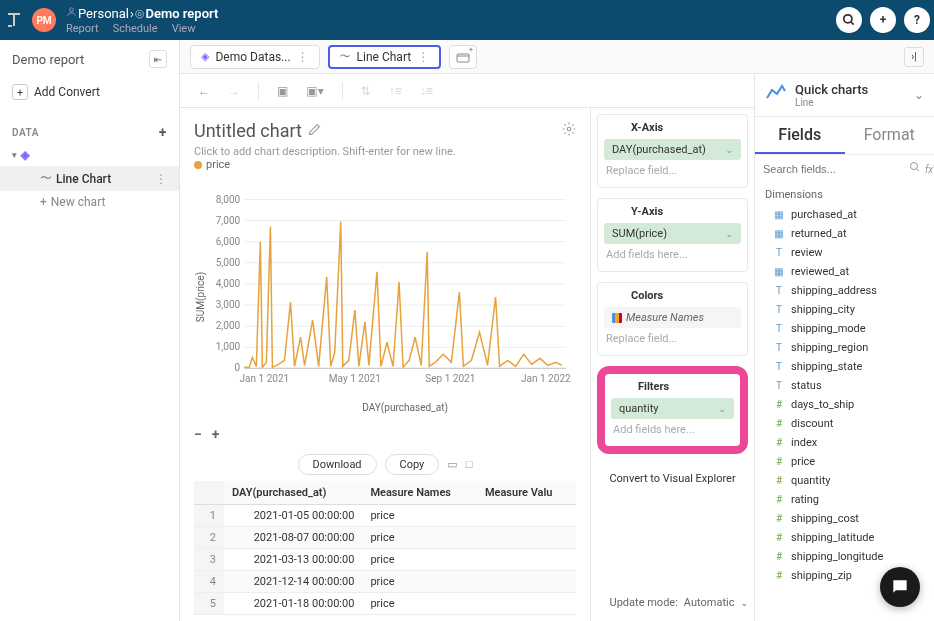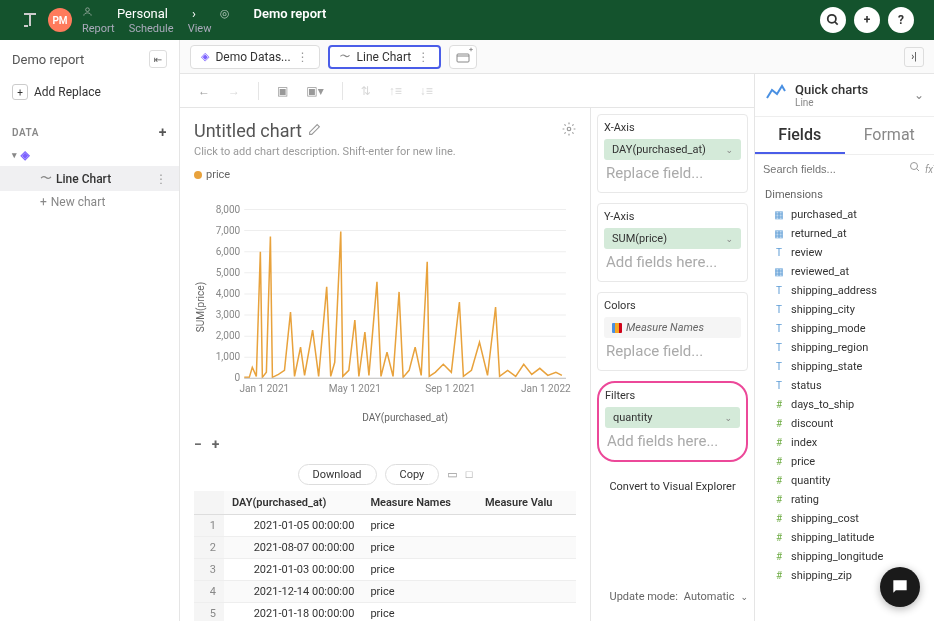--- a/index.html
+++ b/index.html
@@ -1,23 +1,23 @@
 <!DOCTYPE html>
 <html><head>
 <meta charset="utf-8">
 <style>
 * { box-sizing: border-box; margin: 0; padding: 0; }
 body { font-family: -apple-system, BlinkMacSystemFont, "Segoe UI", Roboto, sans-serif; font-size: 12px; color: #333; background: #fff; width: 934px; height: 621px; overflow: hidden; position: relative; }
 
 
-.top-header { background: #14532d; color: #fff; height: 40px; display: flex; align-items: center; padding: 0 20px; }
+.top-header { background: #0c4a6e; color: #fff; height: 40px; display: flex; align-items: center; padding: 0 4px; }
 .logo { width: 20px; height: 20px; display: flex; align-items: center; justify-content: center; font-weight: bold; margin-right: 8px; color: #ccc; }
 .avatar { width: 24px; height: 24px; border-radius: 50%; background: #ff7b5c; color: #fff; display: flex; align-items: center; justify-content: center; font-size: 10px; font-weight: 600; margin-right: 10px; }
 .breadcrumb { display: flex; flex-direction: column; }
-.breadcrumb-top { display: flex; align-items: center; gap: 24px; font-size: 13px; }
+.breadcrumb-top { display: flex; align-items: center; gap: 1px; font-size: 13px; }
 .breadcrumb-top .icon-sm { opacity: 0.7; }
 .breadcrumb-bottom { display: flex; gap: 14px; font-size: 11px; color: #aab; margin-top: 1px; }
 .header-right { margin-left: auto; display: flex; gap: 8px; }
 .circle-btn { width: 26px; height: 26px; border-radius: 50%; background: #fff; color: #333; display: flex; align-items: center; justify-content: center; font-weight: bold; cursor: pointer; }
 
 
 .left-sidebar { position: absolute; top: 40px; left: 0; width: 180px; bottom: 0; border-right: 1px solid #e5e5e5; background: #fff; }
 .left-sidebar-header { display: flex; align-items: center; padding: 10px 12px; font-size: 13px; color: #555; }
 .sidebar-collapse { margin-left: auto; border: 1px solid #ddd; border-radius: 3px; width: 18px; height: 18px; display: flex; align-items: center; justify-content: center; font-size: 10px; cursor: pointer; }
 .add-notebook { display: flex; align-items: center; gap: 6px; padding: 6px 12px; font-size: 12px; cursor: pointer; }
@@ -45,21 +45,21 @@
 .toolbar-btn { color: #999; cursor: pointer; padding: 2px 4px; }
 .toolbar-sep { width: 1px; height: 18px; background: #e5e5e5; margin: 0 4px; }
 
 
 .main-area { position: absolute; top: 108px; left: 180px; right: 180px; bottom: 0; overflow: hidden; display: flex; }
 .chart-pane { flex: 1; padding: 12px 14px; overflow: auto; }
 .config-pane { width: 164px; border-left: 1px solid #e5e5e5; overflow: auto; padding: 6px; }
 
 .chart-title-row { display: flex; align-items: center; gap: 6px; }
 .chart-title { font-size: 18px; color: #555; font-weight: 400; }
-.chart-desc { font-size: 11px; color: #999; margin-top: 4px; margin-bottom: 10px; }
+.chart-desc { font-size: 11px; color: #999; margin-top: 4px; }
 .settings-icon { margin-left: auto; color: #999; cursor: pointer; }
 
 .legend { display: flex; align-items: center; gap: 4px; font-size: 11px; color: #666; margin-bottom: 6px; }
 .legend-dot { width: 8px; height: 8px; border-radius: 50%; background: #e8a23c; }
 
 .chart-svg { width: 100%; height: 240px; }
 .axis-label { font-size: 10px; fill: #666; }
 .tick-label { font-size: 10px; fill: #888; }
 .grid-line { stroke: #eee; stroke-width: 1; }
 .data-line { stroke: #e8a23c; stroke-width: 1.5; fill: none; }
@@ -73,30 +73,30 @@
 
 .data-table { width: 100%; border-collapse: collapse; font-size: 11px; }
 .data-table th { text-align: left; padding: 5px 8px; border-bottom: 1px solid #ddd; font-weight: 600; color: #333; background: #fafafa; }
 .data-table td { padding: 4px 8px; border-bottom: 1px solid #eee; }
 .data-table tr:nth-child(even) td { background: #fafafa; }
 .data-table .row-num { text-align: right; color: #888; width: 30px; background: #f5f5f5 !important; }
 .data-table .col-date { text-align: right; }
 
 
 .config-section { margin-bottom: 10px; border: 1px solid #e8e8e8; border-radius: 4px; padding: 6px; }
-.config-section.highlighted { border: 2px solid #ec4899; border-radius: 18px; }
-.config-label { font-size: 11px; font-weight: 400; margin-bottom: 5px; }
+.config-section.highlighted { border: 8px solid #ec4899; border-radius: 12px; }
+.config-label { font-size: 11px; font-weight: 700; margin-bottom: 5px; margin-left: 27px; }
 .config-chip { background: #d4ead9; border-radius: 3px; padding: 4px 8px; font-size: 11px; display: flex; align-items: center; cursor: pointer; }
 .config-chip .chev { margin-left: auto; color: #888; font-size: 9px; }
 .config-chip.measure { background: #f5f5f5; font-style: italic; color: #666; }
-.config-placeholder { font-size: 15px; color: #aaa; padding: 4px 2px; }
+.config-placeholder { font-size: 11px; color: #aaa; padding: 4px 2px; }
 .measure-icon { display: inline-block; width: 10px; height: 10px; margin-right: 4px; background: linear-gradient(90deg, #4a90e2 33%, #f5a623 33% 66%, #d0021b 66%); border-radius: 1px; }
 
 .convert-link { text-align: center; font-size: 11px; color: #333; padding: 8px; cursor: pointer; }
-.update-mode { position: absolute; bottom: 18px; right: 186px; font-size: 11px; color: #666; display: flex; gap: 6px; align-items: center; }
+.update-mode { position: absolute; bottom: 12px; right: 186px; font-size: 11px; color: #666; display: flex; gap: 6px; align-items: center; }
 
 
 .right-sidebar { position: absolute; top: 74px; right: 0; width: 180px; bottom: 0; border-left: 1px solid #e5e5e5; background: #fff; display: flex; flex-direction: column; }
 .quick-charts { display: flex; align-items: center; gap: 8px; padding: 8px 10px; border-bottom: 1px solid #eee; cursor: pointer; }
 .quick-charts-icon { color: #4a90e2; font-size: 18px; }
 .quick-charts-text { flex: 1; }
 .quick-charts-title { font-size: 13px; font-weight: 500; }
 .quick-charts-sub { font-size: 10px; color: #888; }
 .quick-charts-chev { color: #888; }
 
@@ -163,21 +163,21 @@
   </div>
 </div>
 
 <div class="left-sidebar">
   <div class="left-sidebar-header">
     <span>Demo report</span>
     <span class="sidebar-collapse">⇤</span>
   </div>
   <div class="add-notebook">
     <span class="add-notebook-icon">+</span>
-    <span>Add Replace</span>
+    <span>Add Convert</span>
   </div>
   <div class="data-header">
     <span>DATA</span>
     <span class="plus">+</span>
   </div>
   <div class="tree-item level1">
     <span style="font-size:9px;color:#888">▾</span>
     <span style="color:#7b61ff">◈</span>
   </div>
   <div class="tree-item level2 active">
@@ -314,21 +314,21 @@
             <td></td>
           </tr>
           <tr>
             <td class="row-num">2</td>
             <td class="col-date">2021-08-07 00:00:00</td>
             <td>price</td>
             <td></td>
           </tr>
           <tr>
             <td class="row-num">3</td>
-            <td class="col-date">2021-01-03 00:00:00</td>
+            <td class="col-date">2021-03-13 00:00:00</td>
             <td>price</td>
             <td></td>
           </tr>
           <tr>
             <td class="row-num">4</td>
             <td class="col-date">2021-12-14 00:00:00</td>
             <td>price</td>
             <td></td>
           </tr>
           <tr>

